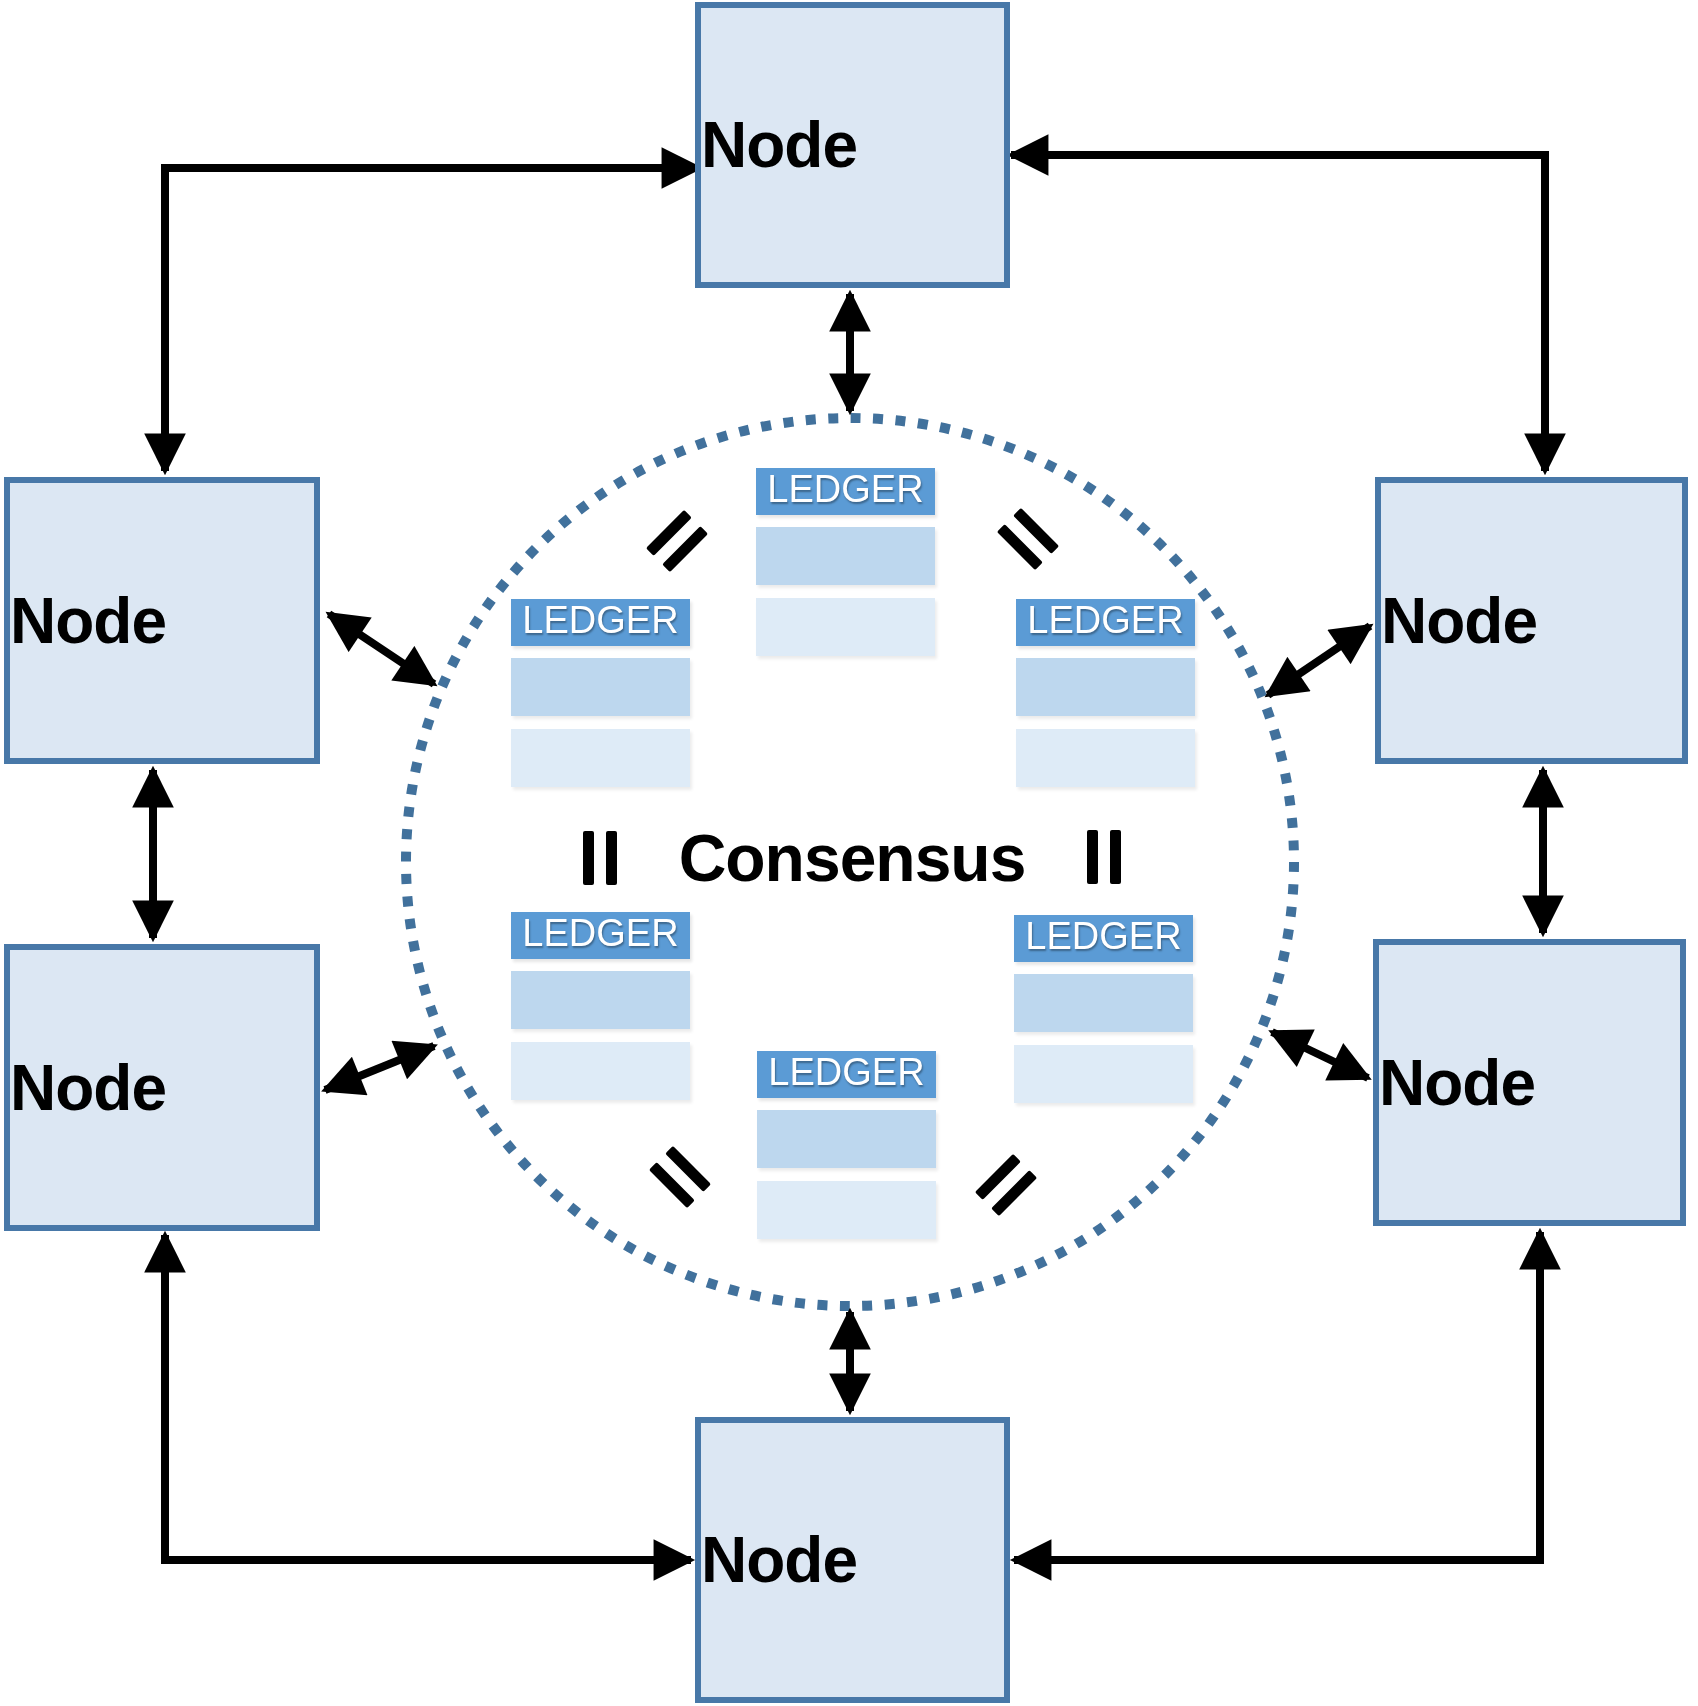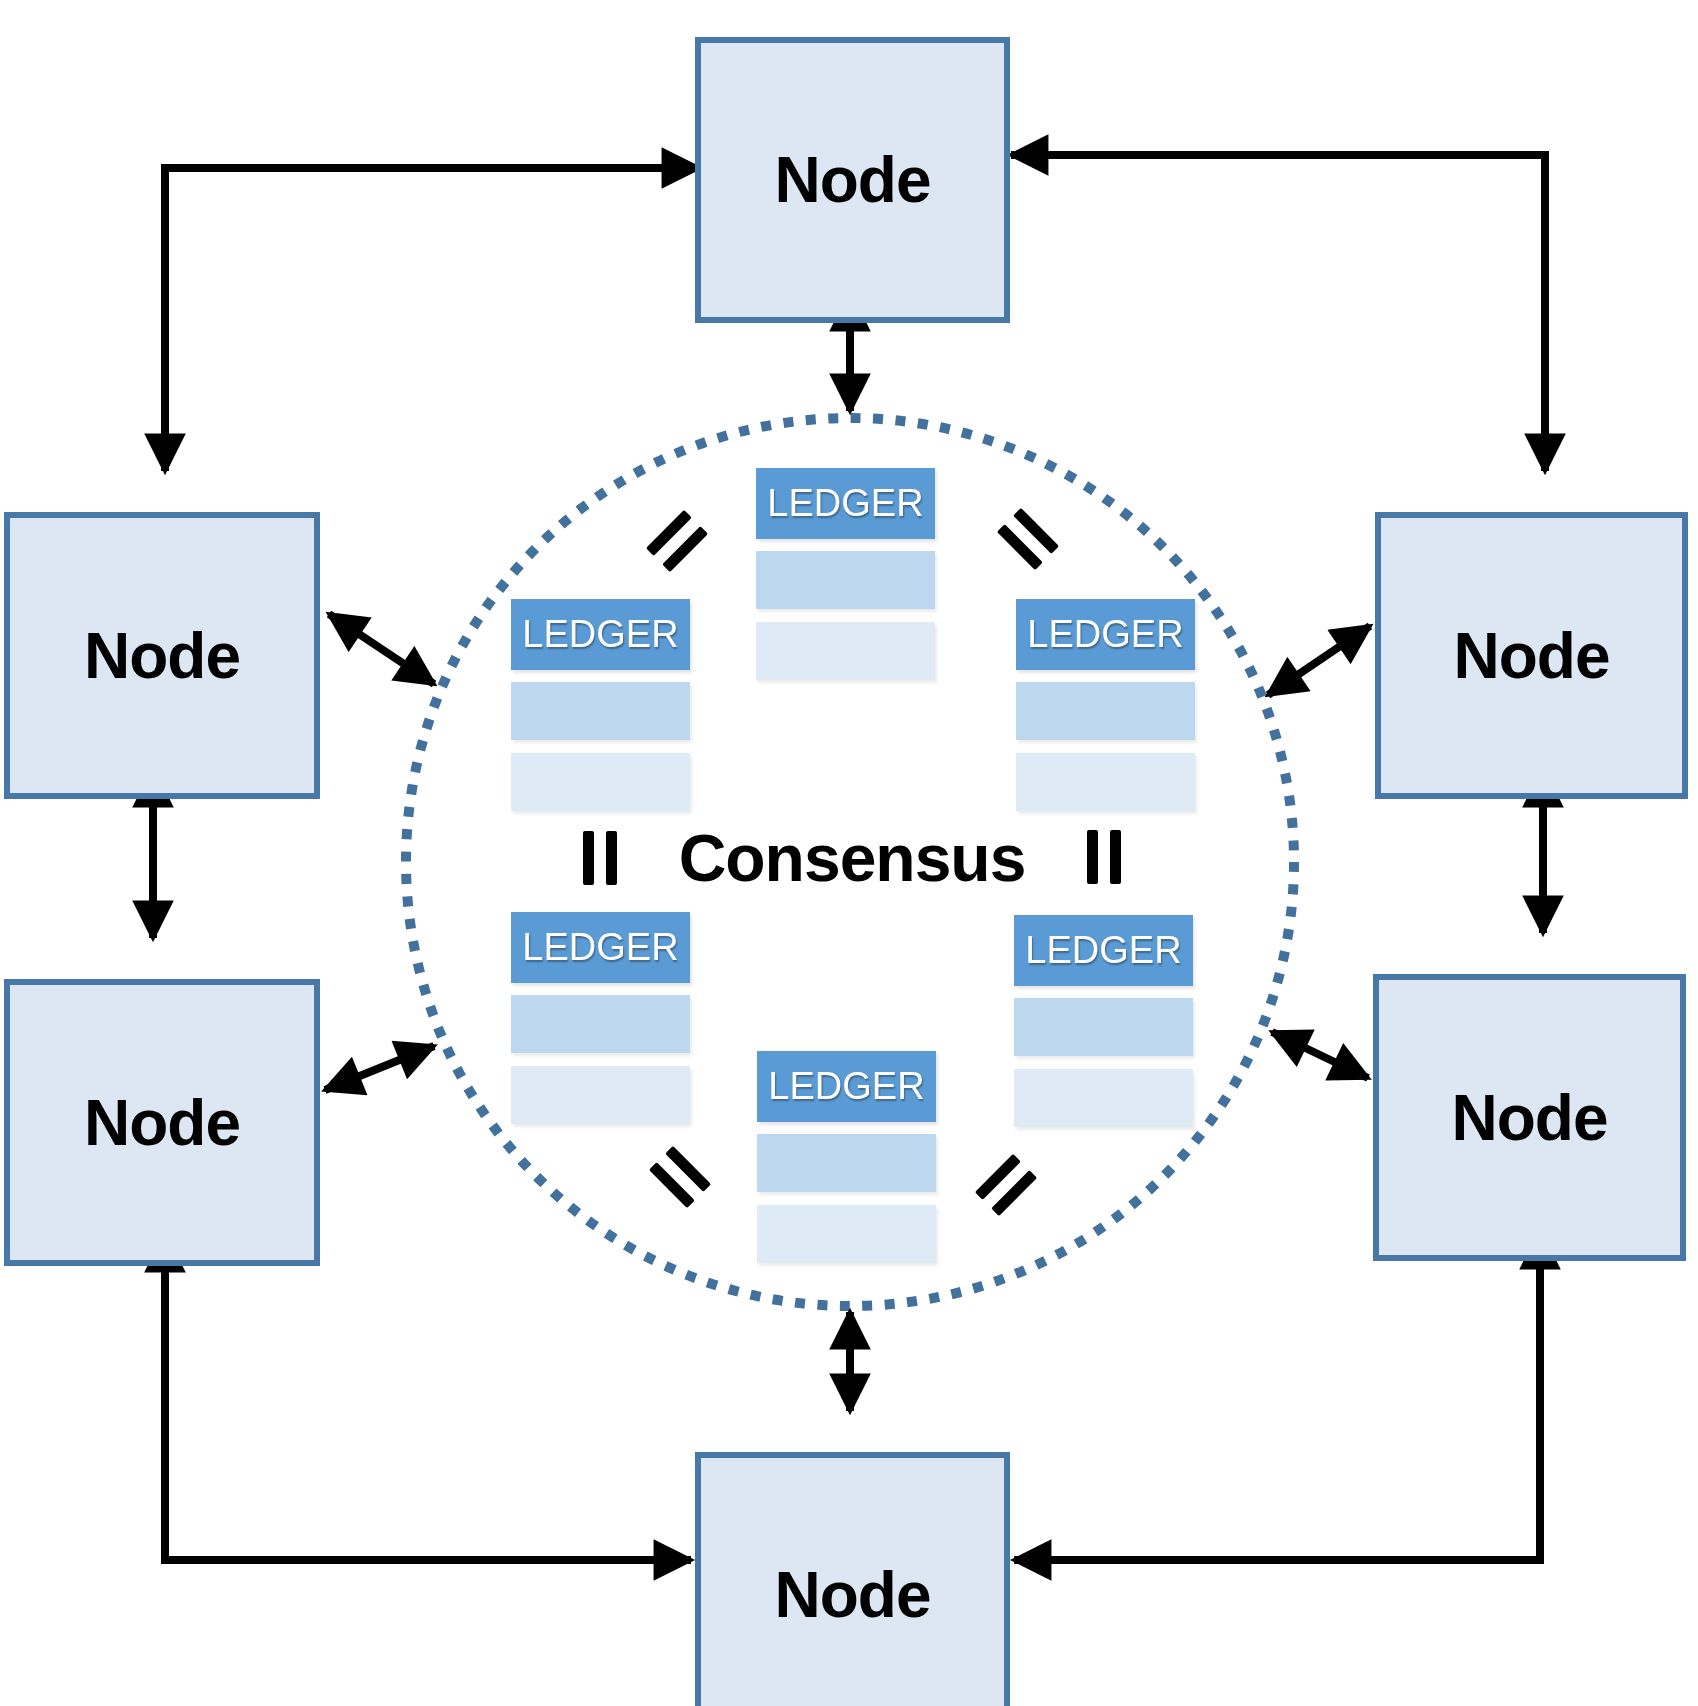--- a/index.html
+++ b/index.html
@@ -22,37 +22,37 @@
     font-family:"Liberation Sans", sans-serif;
     overflow:hidden;
   }
   #connector-layer{position:absolute;left:0;top:0;width:100%;height:100%;}
 
   .node{
     position:absolute;
     box-sizing:border-box;
     background:var(--node-fill);
     border:6px solid var(--node-border);
-    display:flex;align-items:center;justify-content:center;margin-top:35px;
+    display:flex;align-items:center;justify-content:flex-start;
   }
   .node span{
     font-size:64px;font-weight:bold;color:var(--node-text);
     letter-spacing:-1px;
   }
   .node--top        {left:695px; top:2px;    width:315px;height:286px;}
   .node--left-upper {left:4px;   top:477px;  width:316px;height:287px;}
   .node--left-lower {left:4px;   top:944px;  width:316px;height:287px;}
   .node--right-upper{left:1375px;top:477px;  width:313px;height:287px;}
   .node--right-lower{left:1373px;top:939px;  width:313px;height:287px;}
   .node--bottom     {left:695px; top:1417px; width:315px;height:286px;}
 
   .ledger{position:absolute;width:179px;}
   .ledger-header{
-    height:71px;background:var(--ledger-header);
-    display:flex;align-items:center;justify-content:center;
+    height:47px;background:var(--ledger-header);
+    display:flex;align-items:flex-start;justify-content:center;
     box-shadow:2px 3px 3px rgba(0,0,0,0.10);
   }
   .ledger-header span{
     color:var(--ledger-text);font-size:38px;font-weight:400;
     text-shadow:1px 2px 2px rgba(0,0,0,0.35);
     letter-spacing:0px;
   }
   .ledger-row{height:58px;box-shadow:2px 3px 3px rgba(0,0,0,0.08);}
   .ledger-row.row1{margin-top:12px;background:var(--ledger-row1);}
   .ledger-row.row2{margin-top:13px;background:var(--ledger-row2);}

